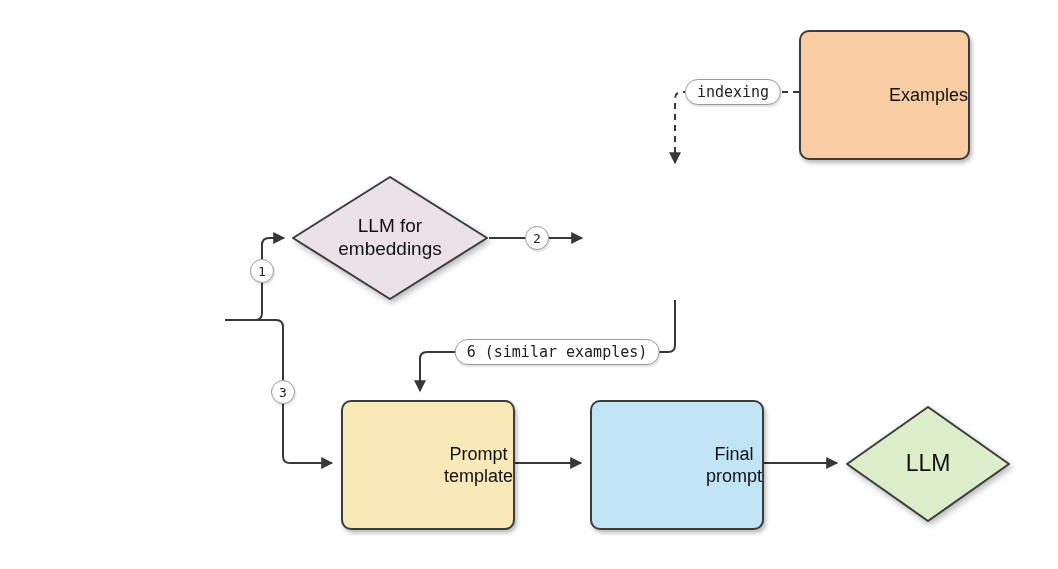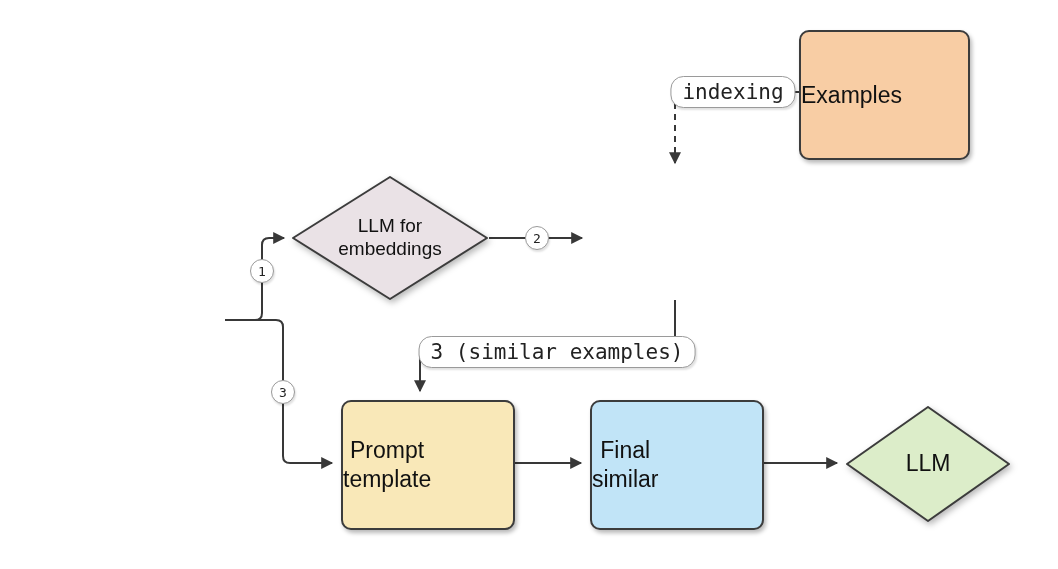--- a/index.html
+++ b/index.html
@@ -24,23 +24,23 @@
   }
   svg.edges path.edge.dashed { stroke-dasharray: 6 5; }
 
   .node-rect {
     position: absolute;
     border: 2px solid #3c3c3c;
     border-radius: 10px;
     box-shadow: 2px 3px 4px rgba(0,0,0,0.28);
     display: flex;
     align-items: center;
-    justify-content: flex-start;
+    justify-content: flex-end;
     text-align: center;
-    font-size: 23px;
+    font-size: 18px;
     line-height: 1.25;
     white-space: pre-line;
   }
   .node-diamond {
     position: absolute;
     filter: drop-shadow(2px 3px 3px rgba(0,0,0,0.28));
   }
   .node-diamond svg { display: block; overflow: visible; }
   .node-diamond .diamond-label {
     position: absolute;
@@ -69,21 +69,21 @@
   }
   .edge-label.badge {
     width: 22px;
     height: 22px;
     border-radius: 50%;
     font-size: 13px;
   }
   .edge-label.pill {
     padding: 3px 11px;
     border-radius: 13px;
-    font-size: 21px;
+    font-size: 15px;
     white-space: nowrap;
   }
 </style>
 </head>
 <body>
 
 <div class="canvas">
 
   <svg class="edges" viewBox="0 0 1058 569">
     <defs>
@@ -113,21 +113,21 @@
     <span>Examples</span>
   </div>
 
   <div class="node-rect" style="left: 341px; top: 400px; width: 170px; height: 126px; background-color: rgb(249, 232, 184);">
     <span>Prompt
 template</span>
   </div>
 
   <div class="node-rect" style="left: 590px; top: 400px; width: 170px; height: 126px; background-color: rgb(193, 228, 247);">
     <span>Final
-similar</span>
+prompt</span>
   </div>
 
   <div class="node-diamond big-text" style="left:846px; top:406px; width:164px; height:116px;">
     <svg width="164" height="116" viewBox="0 0 164 116">
       <polygon points="82,1 163,58 82,115 1,58" stroke="#3c3c3c" stroke-width="2" stroke-linejoin="round" fill="#dcedc9"></polygon>
     </svg>
     <span class="diamond-label">LLM</span>
   </div>
 
   <div class="node-diamond small-text" style="left:292px; top:176px; width:196px; height:124px;">
@@ -139,15 +139,15 @@
   </div>
 
   <div class="edge-label badge" style="left:262px; top:271px;">1</div>
 
   <div class="edge-label badge" style="left:537px; top:238px;">2</div>
 
   <div class="edge-label badge" style="left:283px; top:392px;">3</div>
 
   <div class="edge-label pill" style="left:733px; top:92px;">indexing</div>
 
-  <div class="edge-label pill" style="left:557px; top:352px;">3 (similar examples)</div>
+  <div class="edge-label pill" style="left:557px; top:352px;">6 (similar examples)</div>
 
 </div>
 
 </body></html>

